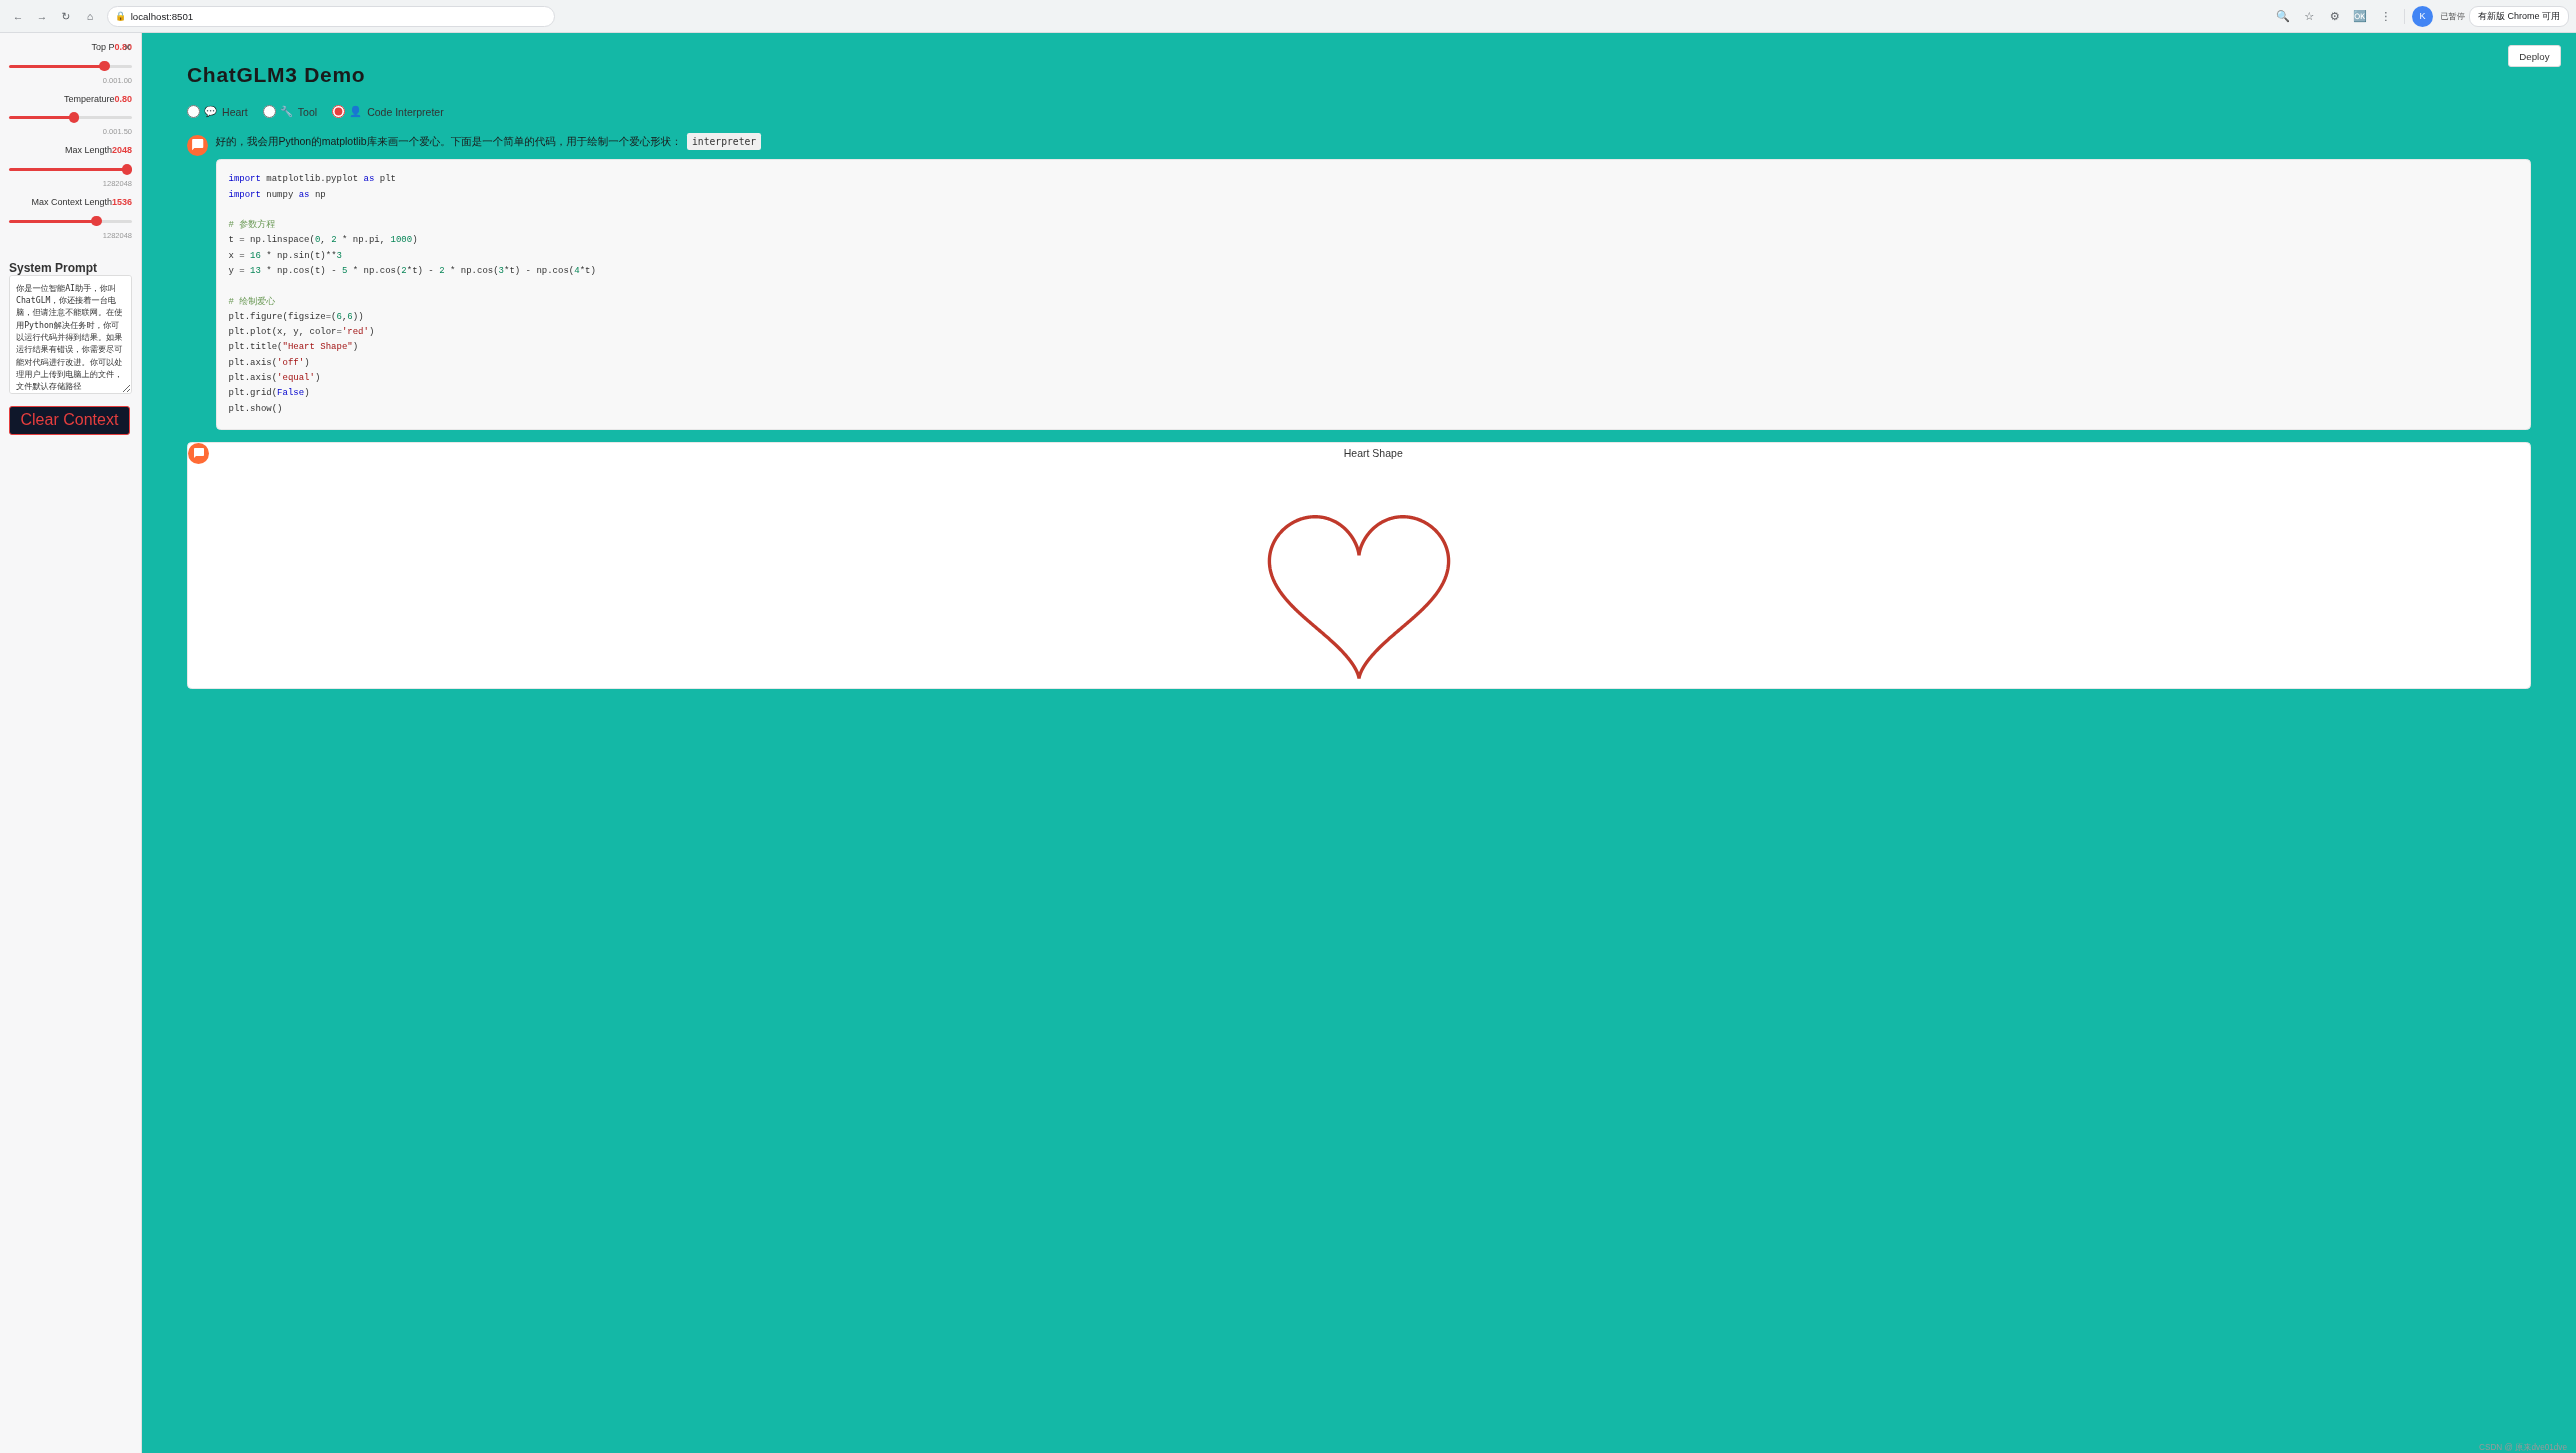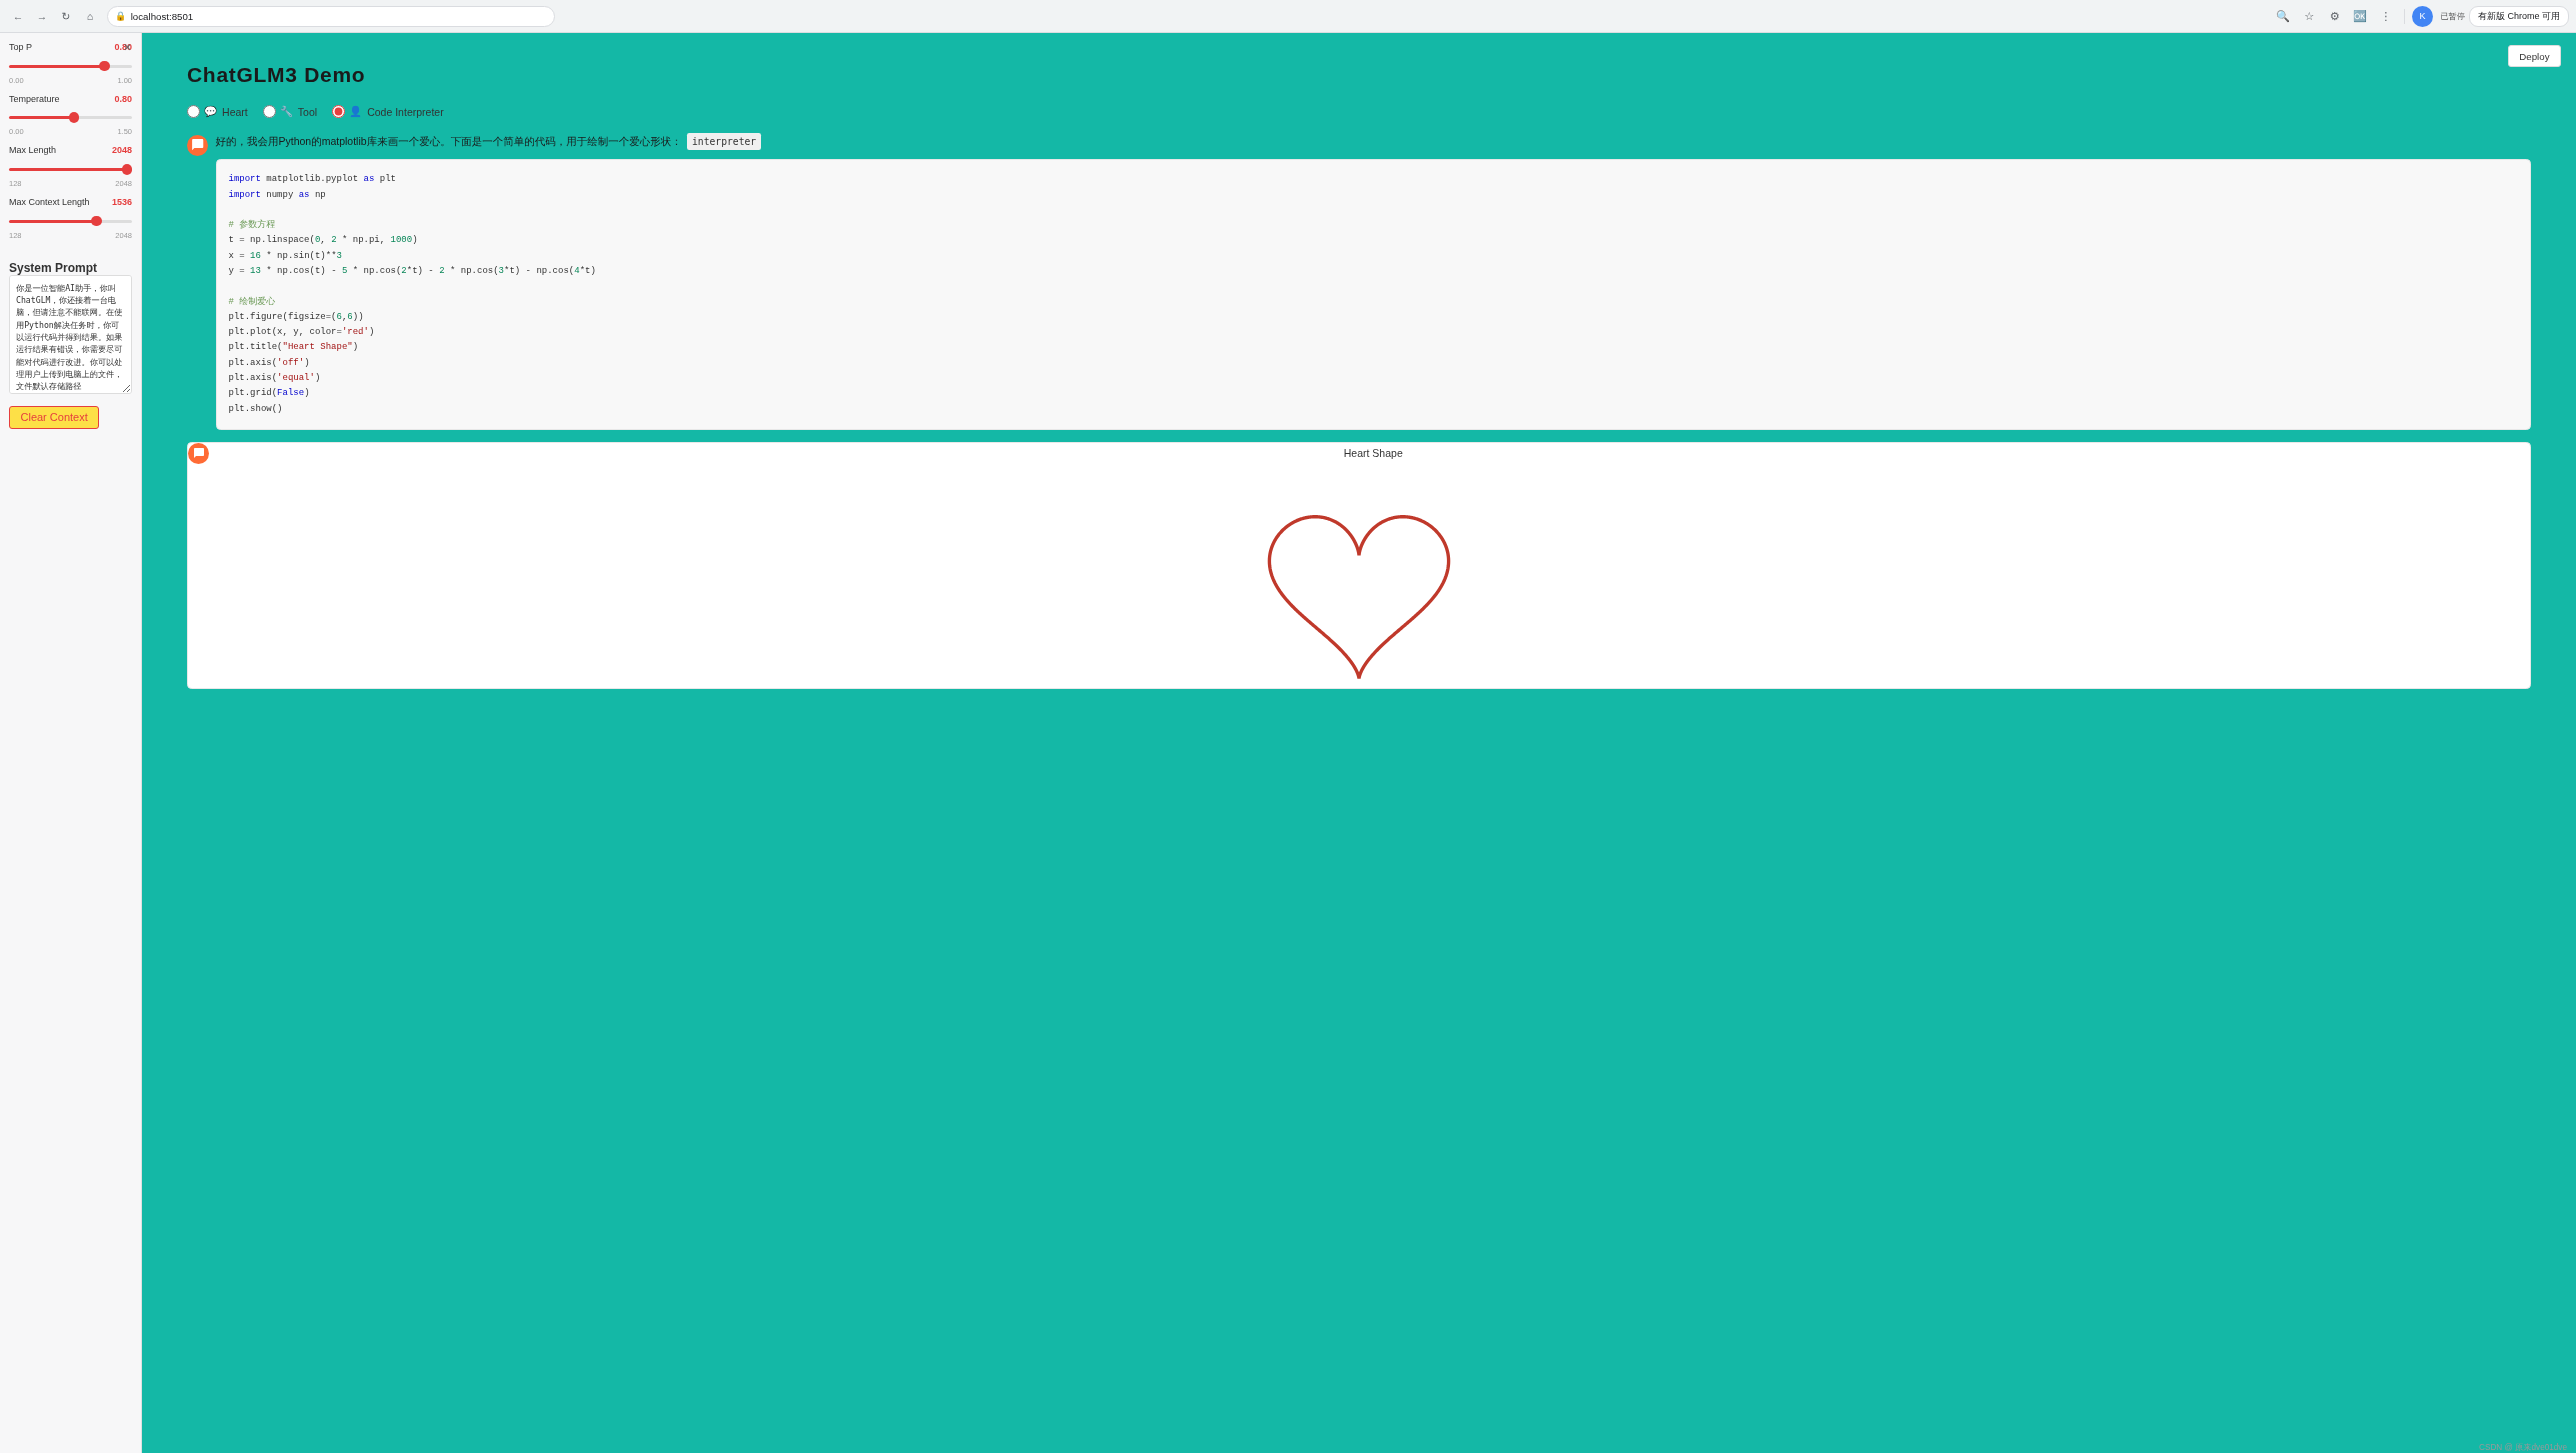--- a/index.html
+++ b/index.html
@@ -51,21 +51,21 @@
     .sidebar {
       width: 142px; flex-shrink: 0; background: #f7f7f8; border-right: 0.7px solid #e0e0e0;
       padding: 9px; display: flex; flex-direction: column; gap: 9px; overflow-y: auto;
       position: relative;
     }
     .sidebar-close {
       position: absolute; top: 6px; right: 6px; width: 15px; height: 15px;
       border: none; background: transparent; cursor: pointer; color: #666;
       font-size: 10.5px; display: flex; align-items: center; justify-content: center;
     }
-    .param-group { display: flex; flex-direction: column; gap: 3px; }
+    .param-group { display: flex; flex-direction: column; gap: 3px; align-items: flex-end; }
     .param-label {
       font-size: 9px; color: #333; font-weight: 500;
       display: flex; justify-content: space-between; align-items: center;
     }
     .param-value { color: #e53e3e; font-size: 9px; font-weight: 600; }
     .slider-container { position: relative; margin: 1.5px 0; }
     .slider {
       width: 100%; height: 3px; -webkit-appearance: none; appearance: none;
       background: linear-gradient(to right, #e53e3e 0%, #e53e3e var(--val), #ddd var(--val), #ddd 100%);
       border-radius: 1.5px; outline: none; cursor: pointer;
@@ -77,22 +77,22 @@
     .slider-range {
       display: flex; justify-content: space-between; font-size: 7.5px; color: #999; margin-top: 0.7px;
     }
     .system-prompt-label { font-size: 12px; color: #333; font-weight: 700; margin-top: 12px; }
     .system-prompt-textarea {
       width: 100%; height: 119px; border: 0.7px solid #ddd; border-radius: 3px;
       padding: 6px; font-size: 8.2px; color: #333; resize: vertical; background: white;
       line-height: 1.5;
     }
     .clear-context-btn {
-      background: #fde047; border: 0.7px solid #e53e3e; color: #e53e3e; border-radius: 3px;
-      padding: 4.5px 10.5px; font-size: 11px; cursor: pointer; font-weight: 500;
+      background: #0f172a; border: 0.7px solid #e53e3e; color: #e53e3e; border-radius: 3px;
+      padding: 4.5px 10.5px; font-size: 16px; cursor: pointer; font-weight: 500;
       align-self: flex-start;
     }
 
     
     .main-content {
       flex: 1; background: #14b8a6; overflow-y: auto; padding: 30px 45px;
       position: relative;
     }
     .deploy-btn {
       position: absolute; top: 12px; right: 15px; background: white; border: 0.7px solid #ddd;

